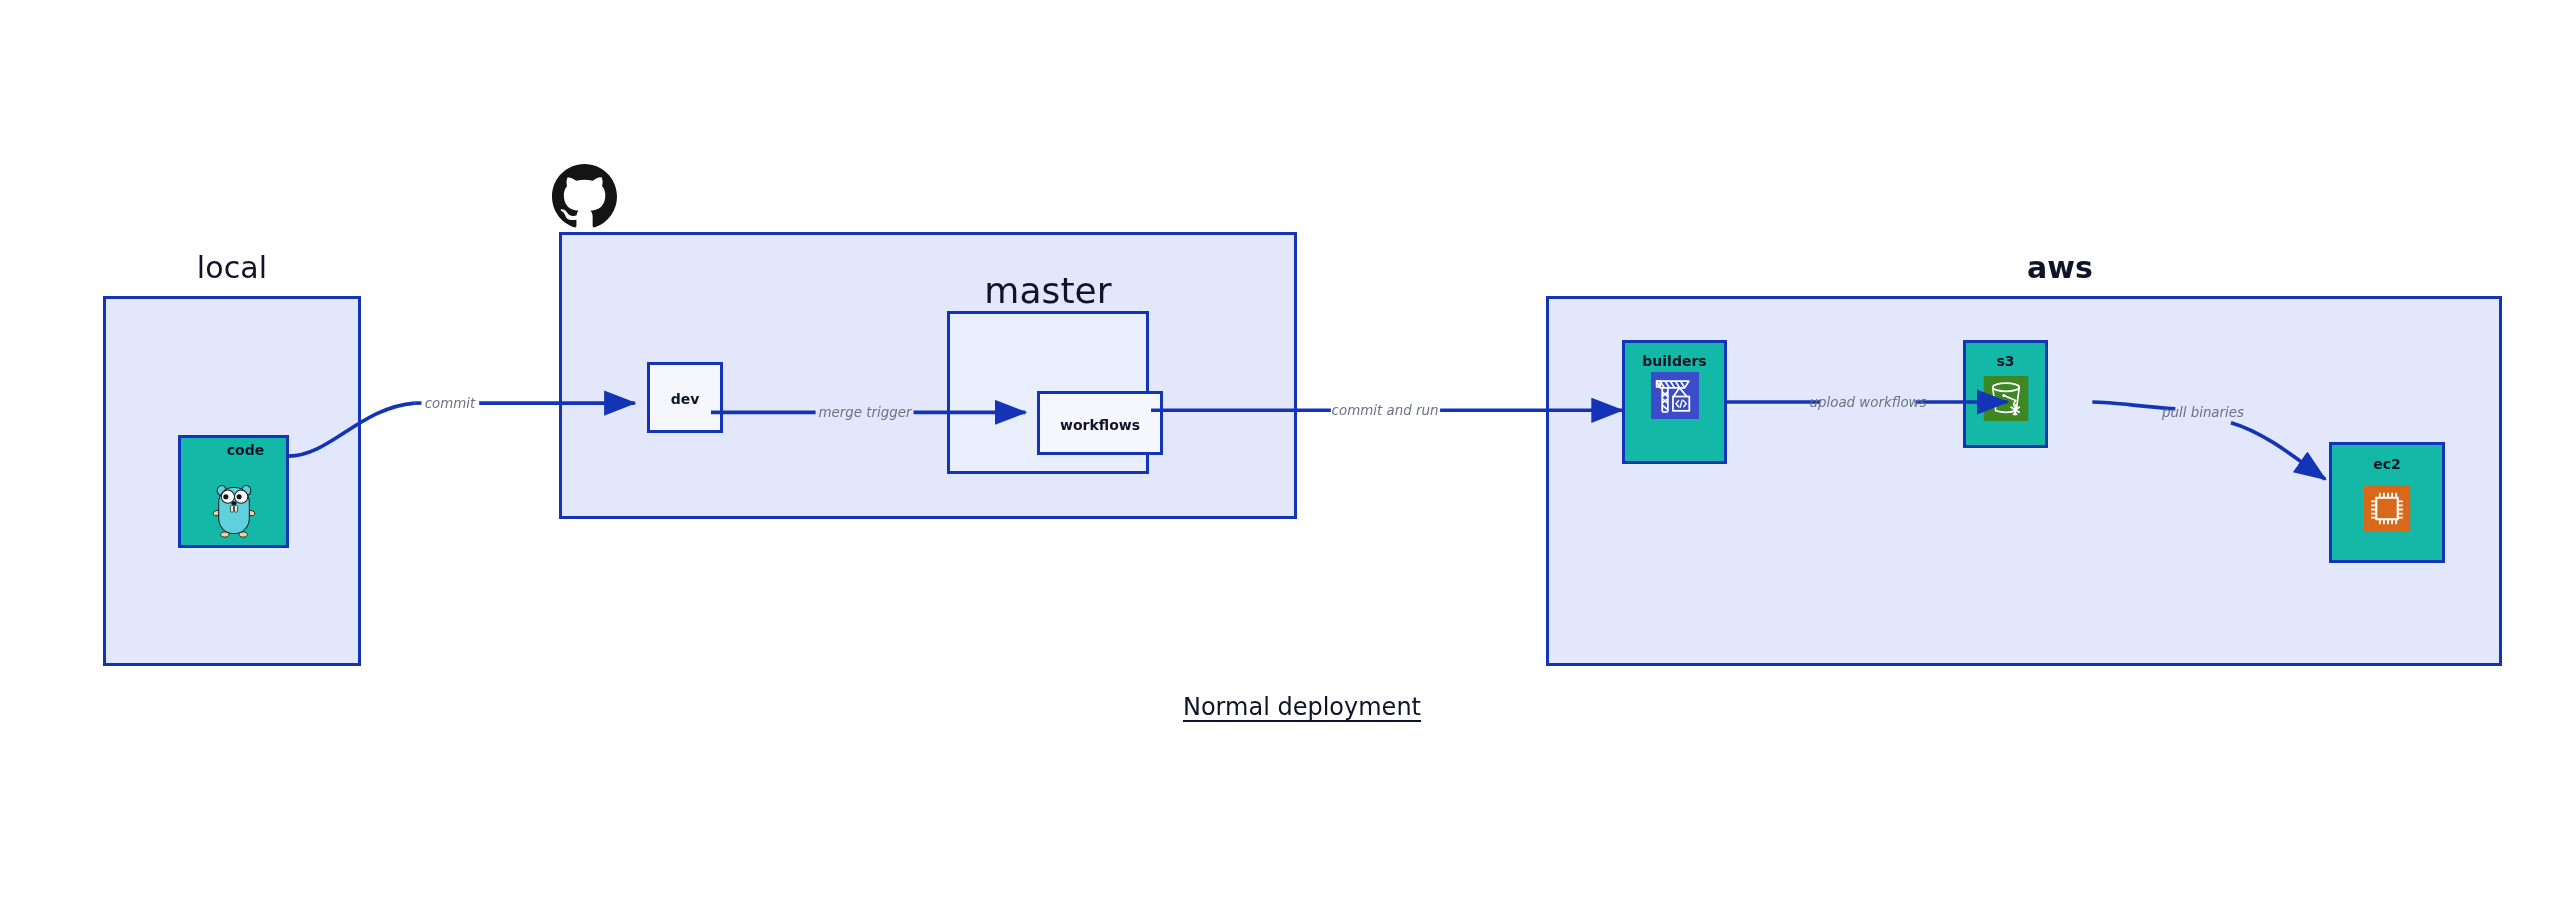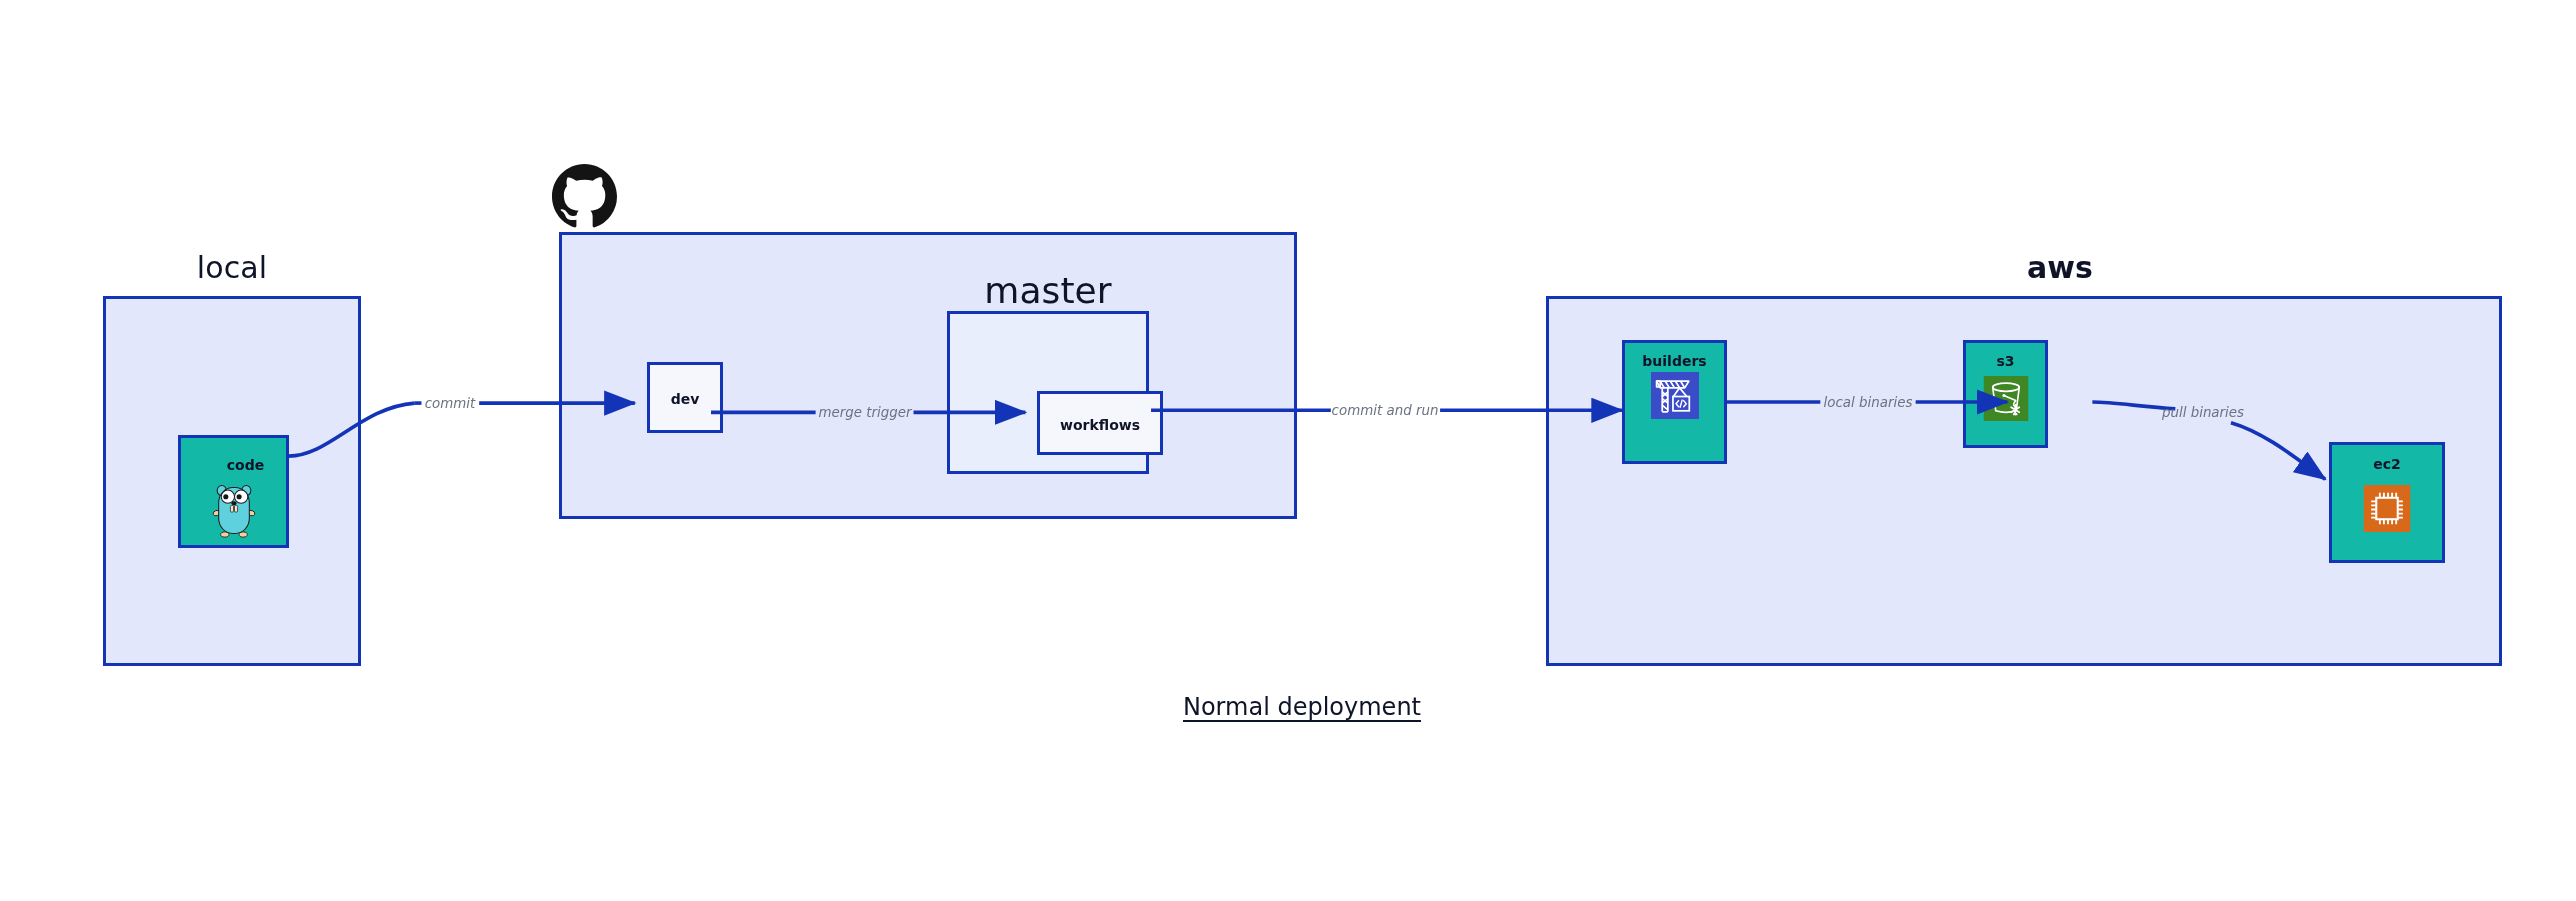--- a/index.html
+++ b/index.html
@@ -109,21 +109,21 @@
 </style>
 </head>
 <body>
 
 <div id="canvas">
 
   <div class="group-label" style="left:103px; top:250px; width:258px;">local</div>
   <div class="group" style="left:103px; top:296px; width:258px; height:370px;"></div>
 
   <div class="node" style="left:178px; top:435px; width:111px; height:113px;">
-    <div class="node-label" style="top:19px;padding-left:24px;">code</div>
+    <div class="node-label" style="top:4px;padding-left:24px;">code</div>
     <div class="node-icon" style="left:50%; top:43px; transform:translateX(-50%); width:47px; height:58px;">
       <svg viewBox="0 0 92 112" width="47" height="58">
 
         <ellipse cx="22" cy="18" rx="9" ry="10" fill="#5fd0de" stroke="#1a1a1a" stroke-width="2"></ellipse>
         <ellipse cx="70" cy="18" rx="9" ry="10" fill="#5fd0de" stroke="#1a1a1a" stroke-width="2"></ellipse>
 
         <ellipse cx="12" cy="62" rx="7" ry="5" fill="#f3cfa0" stroke="#1a1a1a" stroke-width="1.6" transform="rotate(-20 12 62)"></ellipse>
         <ellipse cx="80" cy="62" rx="7" ry="5" fill="#f3cfa0" stroke="#1a1a1a" stroke-width="1.6" transform="rotate(20 80 62)"></ellipse>
 
         <ellipse cx="28" cy="104" rx="8" ry="5" fill="#f3cfa0" stroke="#1a1a1a" stroke-width="1.6"></ellipse>
@@ -268,19 +268,19 @@
 
     <g>
       <path d="M4061 780 C 4105 780, 4160 790, 4222 793" stroke="#1434b8" stroke-width="7" fill="none"></path>
       <path d="M4330 820 C 4400 840, 4470 900, 4513 930" stroke="#1434b8" stroke-width="7" fill="none" marker-end="url(#arrowhead)"></path>
     </g>
   </svg>
 
   <div class="edge-label" style="left:450px; top:403px;">commit</div>
   <div class="edge-label" style="left:865px; top:412px;">merge trigger</div>
   <div class="edge-label" style="left:1385px; top:410px;">commit and run</div>
-  <div class="edge-label" style="left:1868px; top:402px;">local binaries</div>
+  <div class="edge-label" style="left:1868px; top:402px;">upload workflows</div>
   <div class="edge-label" style="left:2203px; top:412px;">pull binaries</div>
 
   <div class="caption" style="left:1302px; top:693px;">Normal deployment</div>
 
 </div>
 
 
 </body></html>

